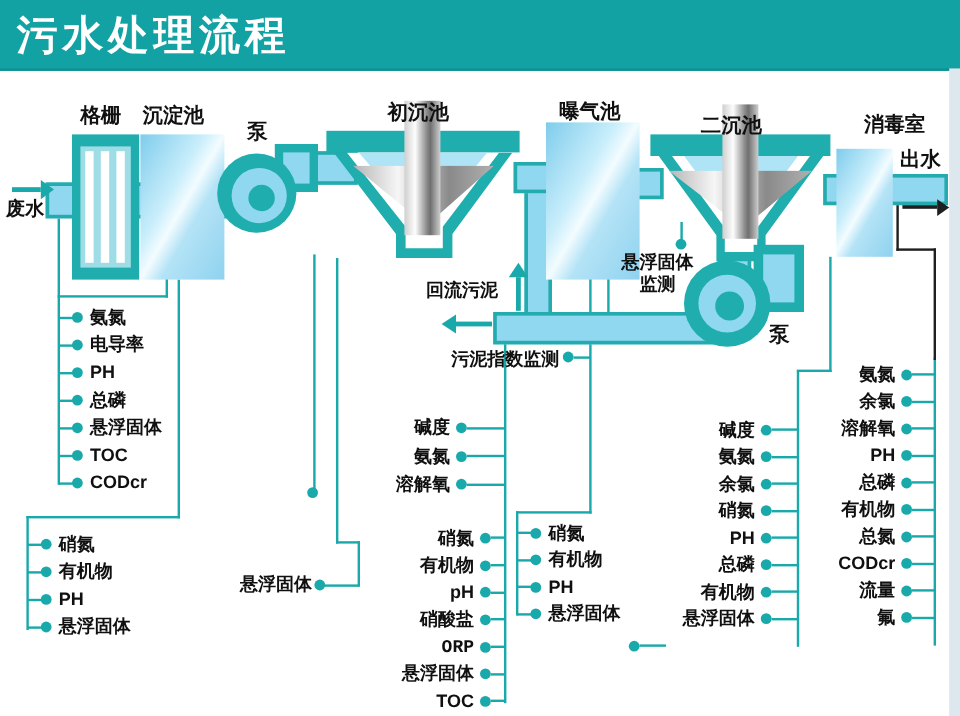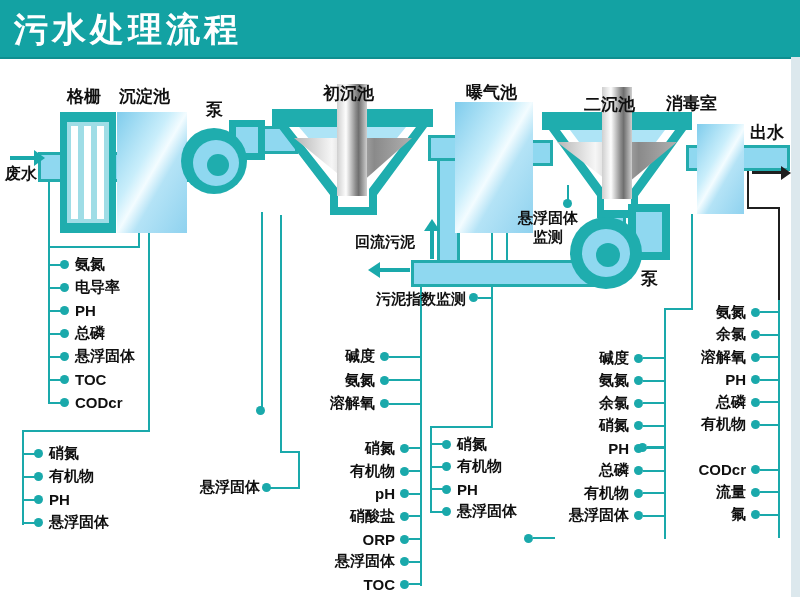--- a/index.html
+++ b/index.html
@@ -151,21 +151,21 @@
   <div class="tri" style="left:781px;top:166px;border-top:7px solid transparent;border-bottom:7px solid transparent;border-left:10px solid #1f1f1f"></div>
 
   <div class="lab" style="left:5px;top:164px;font-size:16px">废水</div>
   <div class="lab tt" style="left:67px;top:85px">格栅</div>
   <div class="lab tt" style="left:119px;top:85px">沉淀池</div>
   <div class="lab tt" style="left:206px;top:98px">泵</div>
   <div class="lab tt" style="left:323px;top:82px">初沉池</div>
   <div class="lab tt" style="left:466px;top:81px">曝气池</div>
   <div class="lab tt" style="left:584px;top:93px">二沉池</div>
   <div class="lab tt" style="left:641px;top:267px">泵</div>
-  <div class="lab tt" style="left:666px;top:92px">消毒室</div>
+  <div class="lab tt" style="left:720px;top:92px">消毒室</div>
   <div class="lab tt" style="left:750px;top:121px">出水</div>
 
   <div class="lab fl" style="left:355px;top:233px">回流污泥</div>
   <div class="lab fl tr" style="left:368px;top:290px;width:98px">污泥指数监测</div>
   <div class="lab fl tr" style="left:176px;top:478px;width:84px">悬浮固体</div>
   <div class="lab fl tc" style="left:505px;top:209px;width:86px;white-space:normal">
     <div>悬浮固体</div>
     <div>监测</div>
   </div>
 
@@ -259,21 +259,21 @@
       <div class="row" style="height: 22.7px;">
         <span class="lbl R">pH</span>
         <span class="dot"></span>
         <span class="branch" style="width:12px"></span>
       </div>
       <div class="row" style="height: 22.7px; justify-content: space-between;">
         <span class="lbl R">硝酸盐</span>
         <span class="dot"></span>
         <span class="branch" style="width:12px"></span>
       </div>
-      <div class="row" style="height: 22.7px;">
+      <div class="row" style="height: 22.7px; font-family: Liberation Mono, monospace;">
         <span class="lbl R">ORP</span>
         <span class="dot"></span>
         <span class="branch" style="width:12px"></span>
       </div>
       <div class="row" style="height: 22.7px;">
         <span class="lbl R">悬浮固体</span>
         <span class="dot"></span>
         <span class="branch" style="width:12px"></span>
       </div>
       <div class="row" style="height: 22.7px;">
@@ -375,20 +375,21 @@
         <span class="lbl R">总磷</span>
         <span class="dot"></span>
         <span class="branch" style="width:19px"></span>
       </div>
       <div class="row" style="height: 22.5px;">
         <span class="lbl R">有机物</span>
         <span class="dot"></span>
         <span class="branch" style="width:19px"></span>
       </div>
       <div class="row" style="height: 22.5px;">
+        <span class="lbl R">总氮</span>
         <span class="dot"></span>
         <span class="branch" style="width:19px"></span>
       </div>
       <div class="row" style="height: 22.5px;">
         <span class="lbl R">CODcr</span>
         <span class="dot"></span>
         <span class="branch" style="width:19px"></span>
       </div>
       <div class="row" style="height: 22.5px;">
         <span class="lbl R">流量</span>

